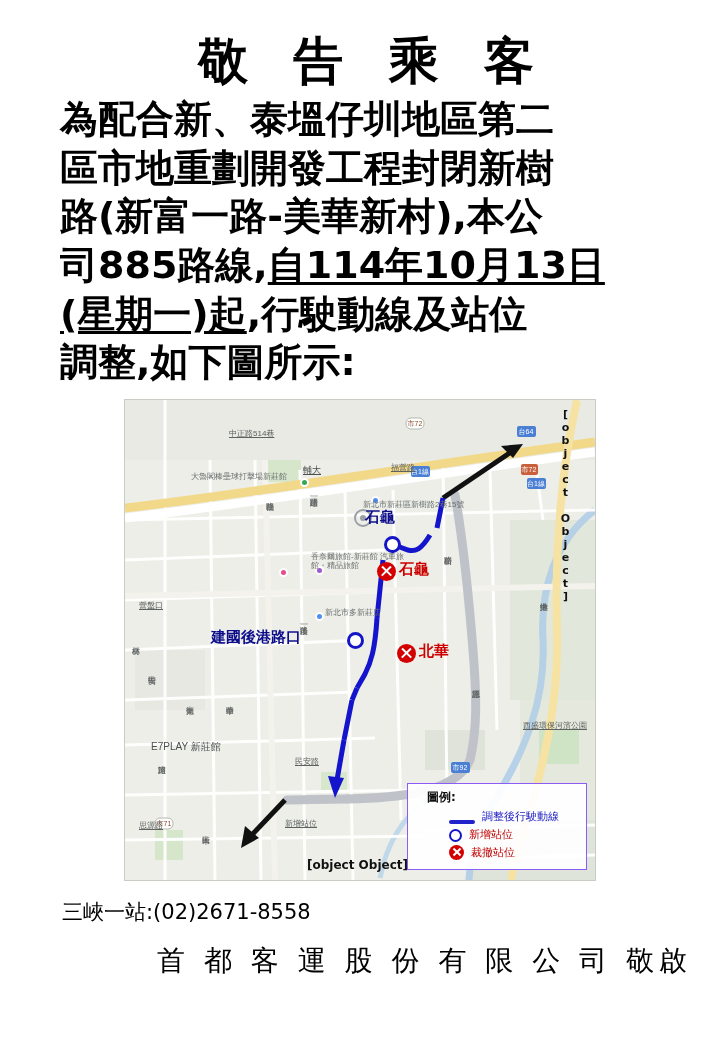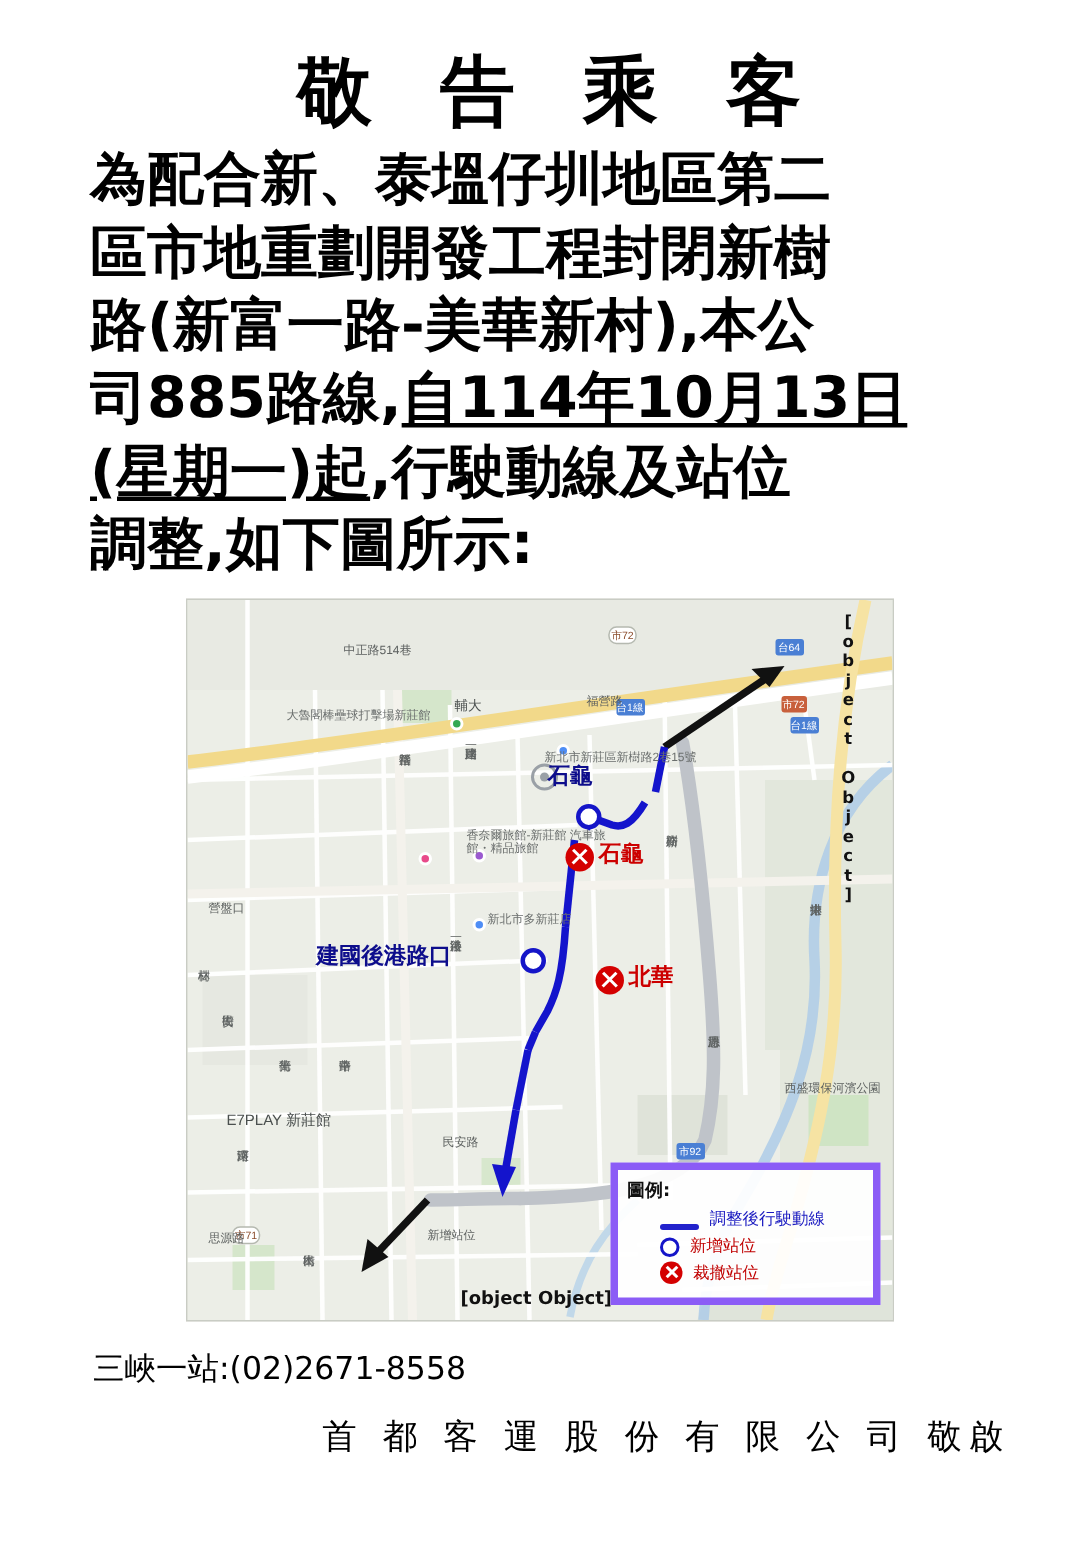--- a/index.html
+++ b/index.html
@@ -57,20 +57,21 @@
     overflow: hidden;
   }
   .map-svg { position:absolute; left:0; top:0; }
   .map-label {
     position: absolute;
     font-size: 8px;
     color: #5d6160;
     font-family: "Liberation Sans", sans-serif;
     white-space: nowrap;
     pointer-events: none;
+    text-decoration: underline;
   }
   .map-label.v {
     writing-mode: vertical-rl;
     text-orientation: upright;
   }
   .map-label.big { font-size: 9px; color:#4c5150; }
   .poi-label {
     position:absolute;
     font-size:8px;
     color:#6b6f6e;
@@ -99,22 +100,22 @@
     writing-mode: vertical-rl;
     text-orientation: upright;
     font-size: 11px;
   }
   .legend {
     position: absolute;
     right: 8px;
     bottom: 10px;
     width: 180px;
     background: rgba(255,255,255,0.93);
-    border: 5px solid #8b5cf6;
-    padding: 5px 6px 6px 6px;
+    border: 1px solid #8b5cf6;
+    padding: 5px 6px 6px 19px;
     box-sizing: border-box;
   }
   .legend-title {
     font-size: 12px;
     font-weight: bold;
     color: #111;
     margin-bottom: 3px;
     font-family: "DejaVu Sans", sans-serif;
   }
   .legend-row {
@@ -171,22 +172,22 @@
   .gpin.purple{ background:#9b59d0; }
   
   .footer {
     padding: 16px 0 0 62px;
     font-size: 21px;
     line-height: 1.5;
     font-family: "DejaVu Sans", sans-serif;
   }
   .company {
     text-align: right;
-    padding: 14px 46px 0 0;
-    font-size: 23px;
+    padding: 14px 28px 0 0;
+    font-size: 28px;
     letter-spacing: 5px;
     font-family: "DejaVu Sans", sans-serif;
   }
 </style>
 </head>
 <body>
 
 <div class="page">
 
   <div class="notice-title">敬 告 乘 客</div>

